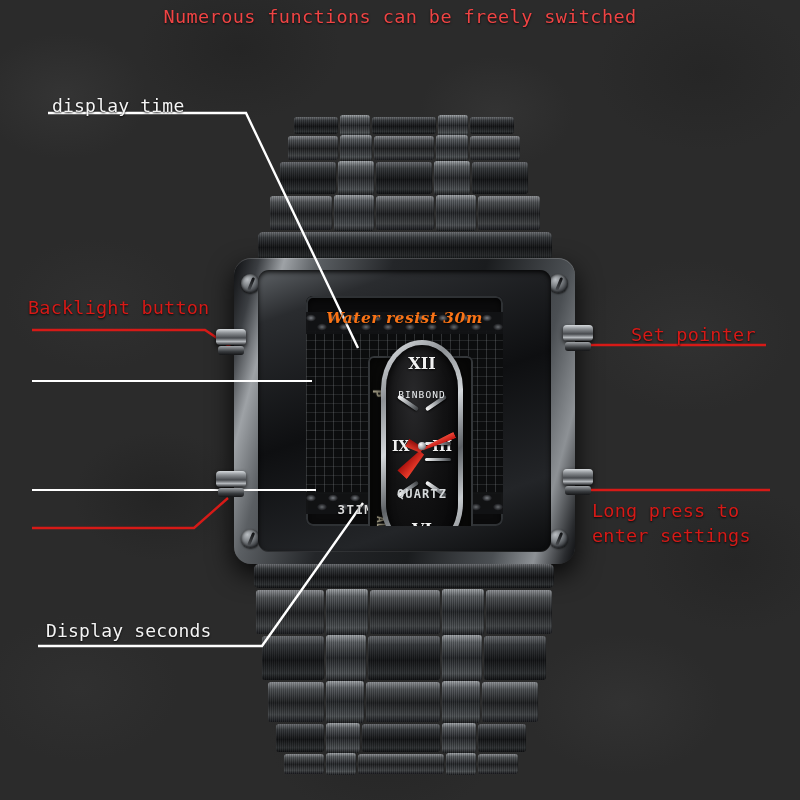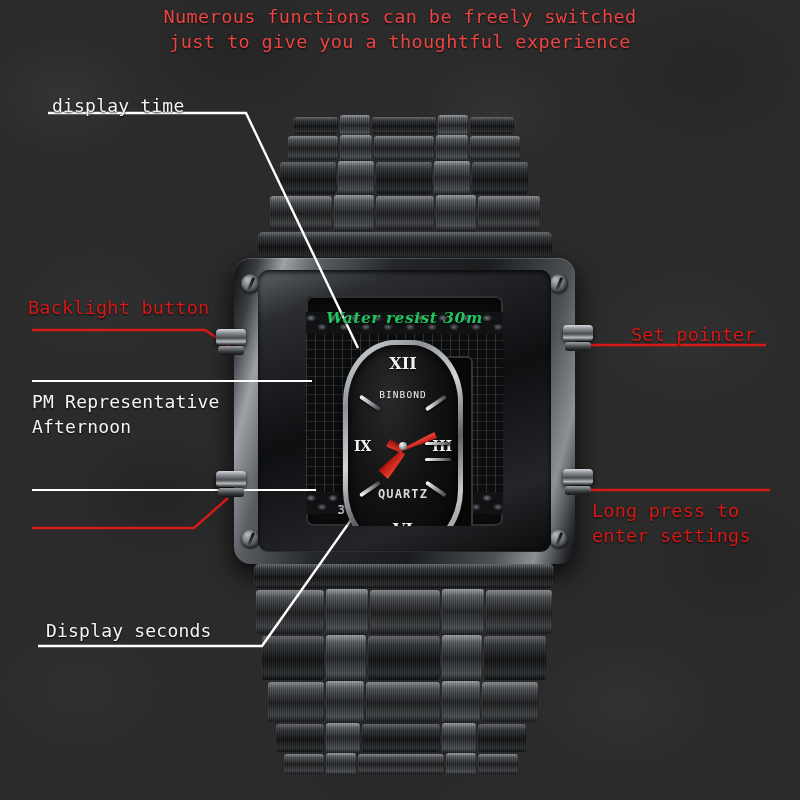--- a/index.html
+++ b/index.html
@@ -102,21 +102,21 @@
       radial-gradient(ellipse 7px 5px at 16px 15px, #6a6e72 0%, rgba(0,0,0,0) 72%),
       #121315;
     background-size:22px 22px,22px 22px,100% 100%;
     opacity:.95;
   }
   .honey.top{top:16px;}
   .honey.bot{bottom:12px;}
   #bezelTxtTop{
     position:absolute;left:0;right:0;top:12px;text-align:center;
     font-family:"DejaVu Serif",serif;font-style:italic;font-weight:bold;
-    font-size:15.5px;color:#22c55e;letter-spacing:.5px;z-index:4;
+    font-size:15.5px;color:#f97316;letter-spacing:.5px;z-index:4;
     text-shadow:0 1px 2px #000;
   }
   #bezelTxtBot{
     position:absolute;left:0;right:0;bottom:9px;text-align:center;
     font-size:12.5px;font-weight:bold;color:#dcdcdc;letter-spacing:1.4px;z-index:4;
     text-shadow:0 1px 2px #000;
   }
   
   #meshField{
     position:absolute;left:0;right:0;top:34px;bottom:32px;
@@ -144,21 +144,21 @@
            transform:rotate(90deg);letter-spacing:-2px;text-align:center;line-height:66px;}
   #lcdMin{left:6px;top:76px;width:94px;height:60px;font-size:50px;
           transform:rotate(90deg);text-align:center;line-height:60px;letter-spacing:-1px;}
   #lcdSec{left:14px;top:140px;width:78px;height:50px;font-size:42px;
           transform:rotate(90deg);text-align:center;line-height:50px;letter-spacing:-1px;}
   #lcdPM{left:6px;top:30px;font-size:13px;transform:rotate(90deg);}
   #lcdAL{left:6px;top:160px;font-size:11px;transform:rotate(90deg);letter-spacing:0px;}
 
   
   #subdial{
-    position:absolute;right:40px;top:44px;width:120px;height:212px;
+    position:absolute;right:40px;top:44px;width:82px;height:212px;
     border-radius:52px/62px;z-index:6;
     background:linear-gradient(140deg,#e9ecee 0%,#8d9195 22%,#d3d7da 42%,#5d6165 62%,#c6cacd 80%,#71757a 100%);
     box-shadow:0 3px 9px rgba(0,0,0,.85);
     padding:5px;box-sizing:border-box;
   }
   #subFace{
     position:relative;width:100%;height:100%;border-radius:48px/58px;
     background:radial-gradient(ellipse at 38% 26%,#29292b 0%,#121213 48%,#050506 100%);
     box-shadow:inset 0 2px 8px rgba(0,0,0,.95);overflow:hidden;
   }
@@ -200,21 +200,20 @@
   #pR1{right:-18px;top:60px;} #pR2{right:-18px;top:204px;}
 </style>
 </head>
 <body>
 
 <div id="stage">
   <div id="bgtex"></div>
 
   <div class="headline">
     <div>Numerous functions can be freely switched</div>
-    <div>just to give you a thoughtful experience</div>
   </div>
 
   <div id="watch">
 
     <div class="band" style="top:0;height:145px;">
       <div class="blink brushD" style="left:62px;top:2px;width:44px;height:17px;"></div>
       <div class="blink brushC" style="left:108px;top:0px;width:30px;height:21px;"></div>
       <div class="blink brushD" style="left:140px;top:2px;width:64px;height:17px;"></div>
       <div class="blink brushC" style="left:206px;top:0px;width:30px;height:21px;"></div>
       <div class="blink brushD" style="left:238px;top:2px;width:44px;height:17px;"></div>
@@ -358,22 +357,20 @@
 
     <line x1="572" y1="345" x2="766" y2="345" stroke="#d61a17" stroke-width="2.4"></line>
 
     <line x1="572" y1="490" x2="770" y2="490" stroke="#d61a17" stroke-width="2.4"></line>
   </svg>
 
   <div class="callout cr" style="left:28px;top:295px;">Backlight button</div>
 
   <div class="callout cw" style="left:52px;top:93px;">display time</div>
 
-  <div class="callout cw" style="left:32px;top:389px;">PM Representative
-Afternoon</div>
 
 
 
   <div class="callout cw" style="left:46px;top:618px;">Display seconds</div>
 
   <div class="callout cr" style="left:631px;top:322px;">Set pointer</div>
 
   <div class="callout cr" style="left:592px;top:498px;">Long press to
 enter settings</div>
 </div>

